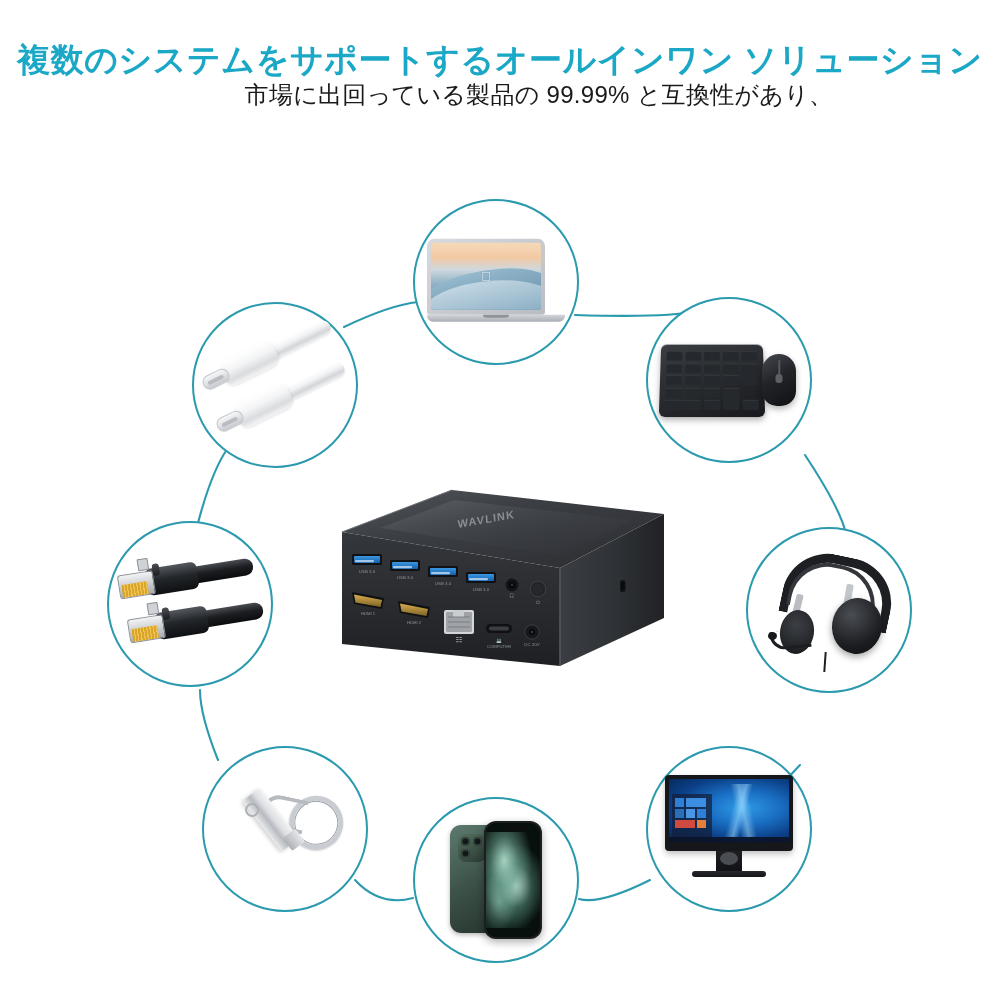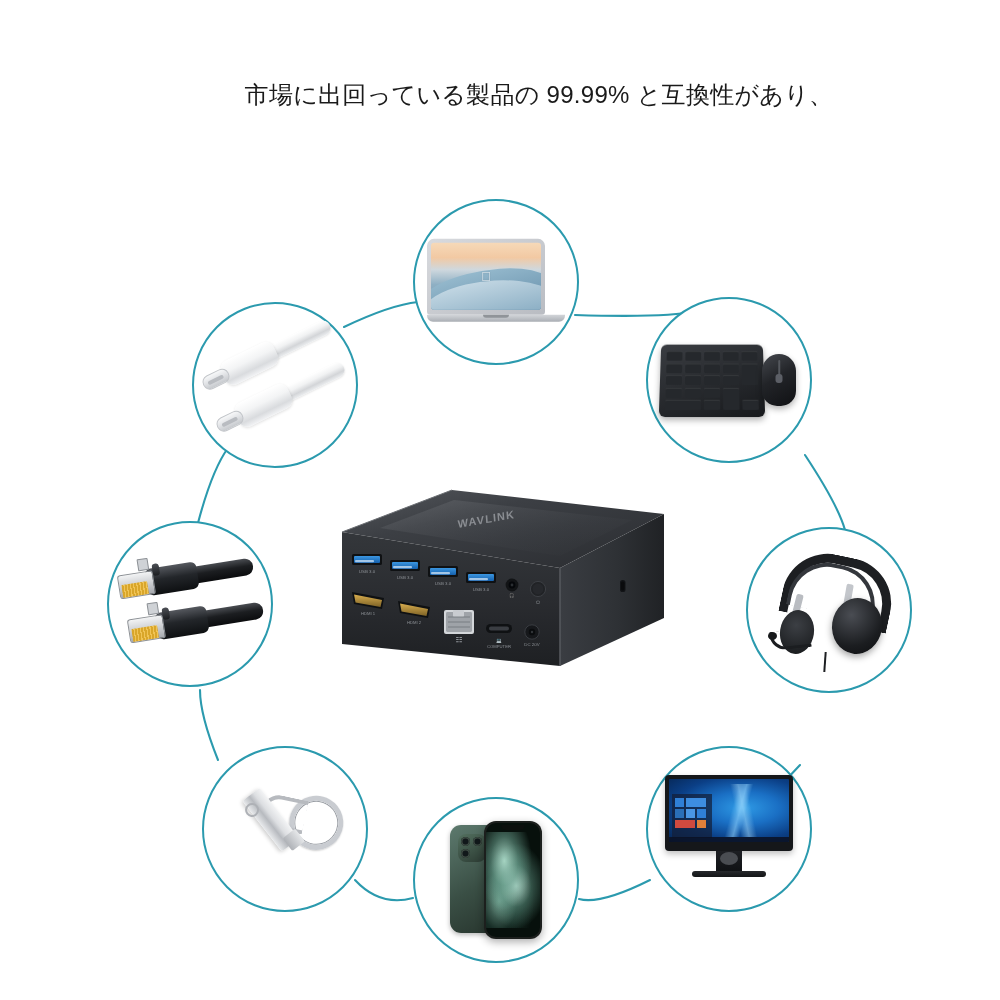--- a/index.html
+++ b/index.html
@@ -293,20 +293,21 @@
   
   .dock{position:absolute;left:332px;top:484px;width:340px;height:200px;}
   .dock svg{position:absolute;left:0;top:0;}
   .port-lbl{font-family:"Liberation Sans",sans-serif;fill:#8d9196;}
 </style>
 </head>
 <body>
 
 <div class="page">
 
+  <div class="headline">複数のシステムをサポートするオールインワン ソリューション</div>
 
   <div class="sub-line sub-1">市場に出回っている製品の 99.99% と互換性があり、</div>
 
 
   <div class="diagram">
 
     <svg class="ring-svg" viewBox="0 0 1000 1000">
       <g fill="none" stroke="#2b9aae" stroke-width="2.1" stroke-linecap="round">
         <path d="M575,315 Q668,318 695,311"></path>
         <path d="M805,455 Q838,505 845,530"></path>

